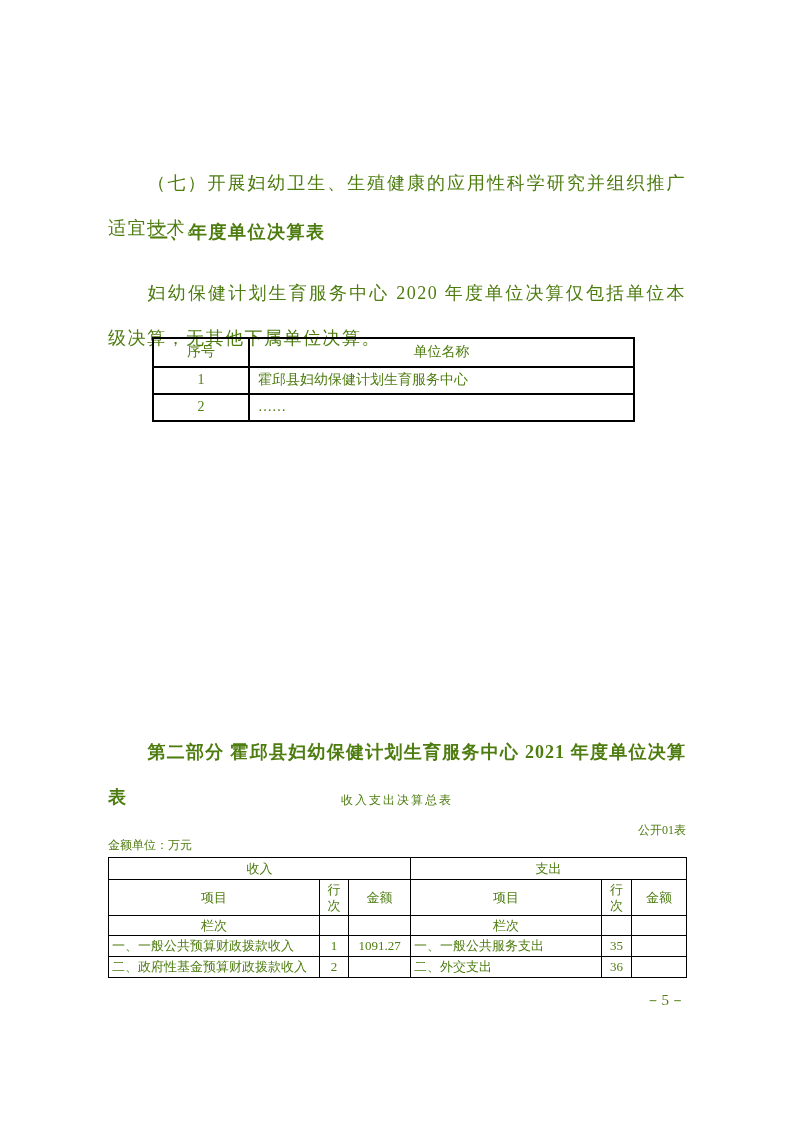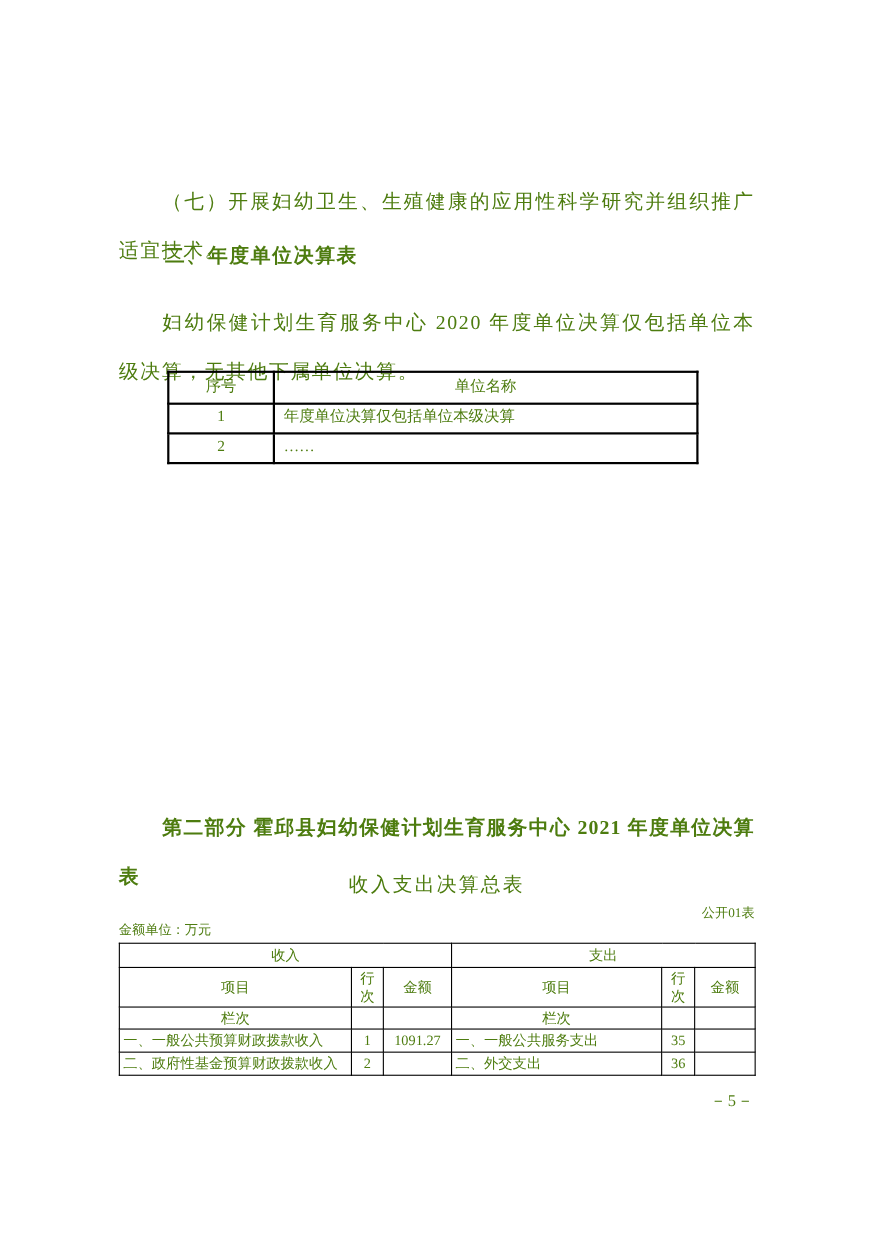--- a/index.html
+++ b/index.html
@@ -62,21 +62,21 @@
     top: 712px;
     font-weight: bold;
     letter-spacing: 1px;
   }
   .table-title {
     position: absolute;
     top: 792px;
     left: 108px;
     width: 578px;
     text-align: center;
-    font-size: 18px;
+    font-size: 12px;
     letter-spacing: 2px;
   }
   .table-code {
     position: absolute;
     top: 822px;
     left: 108px;
     width: 578px;
     text-align: right;
     font-size: 12px;
   }
@@ -142,21 +142,21 @@
       <col style="width:96px">
       <col>
     </colgroup>
     <tbody>
         <tr class="head">
       <th>序号</th>
       <th>单位名称</th>
     </tr>
     <tr>
       <td class="ctr">1</td>
-      <td class="lft">年度单位决算仅包括单位本级决算</td>
+      <td class="lft">霍邱县妇幼保健计划生育服务中心</td>
     </tr>
     <tr>
       <td class="ctr">2</td>
       <td class="lft">……</td>
     </tr>
   </tbody>
     </table>
 
   <p class="para part2-heading">第二部分 霍邱县妇幼保健计划生育服务中心 2021 年度单位决算表</p>
 

